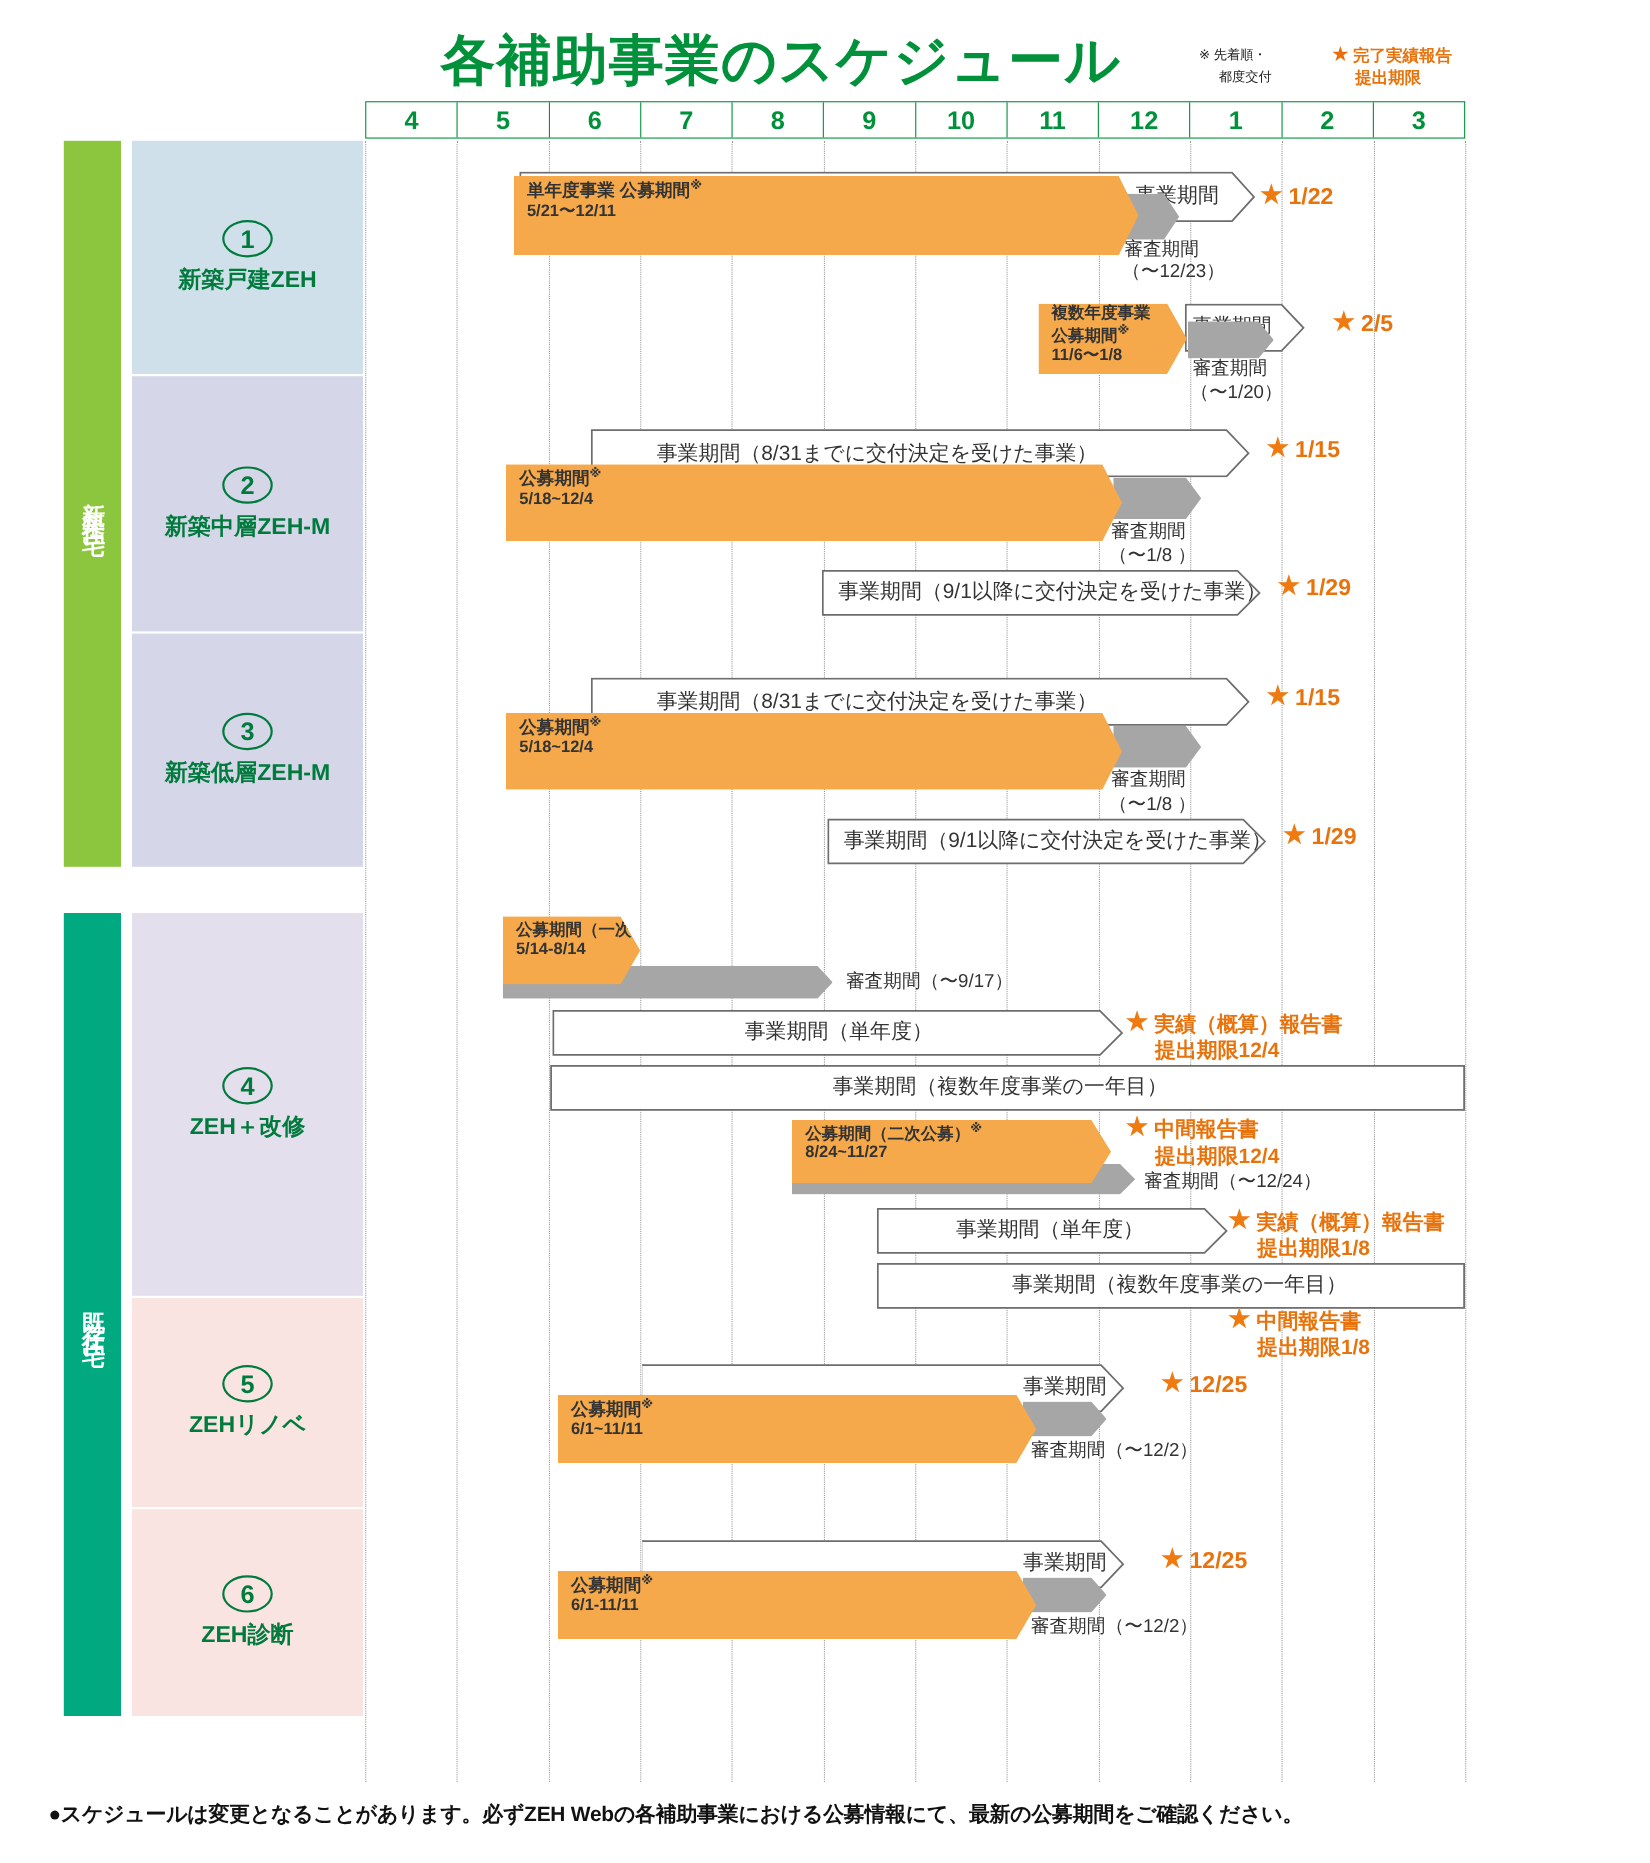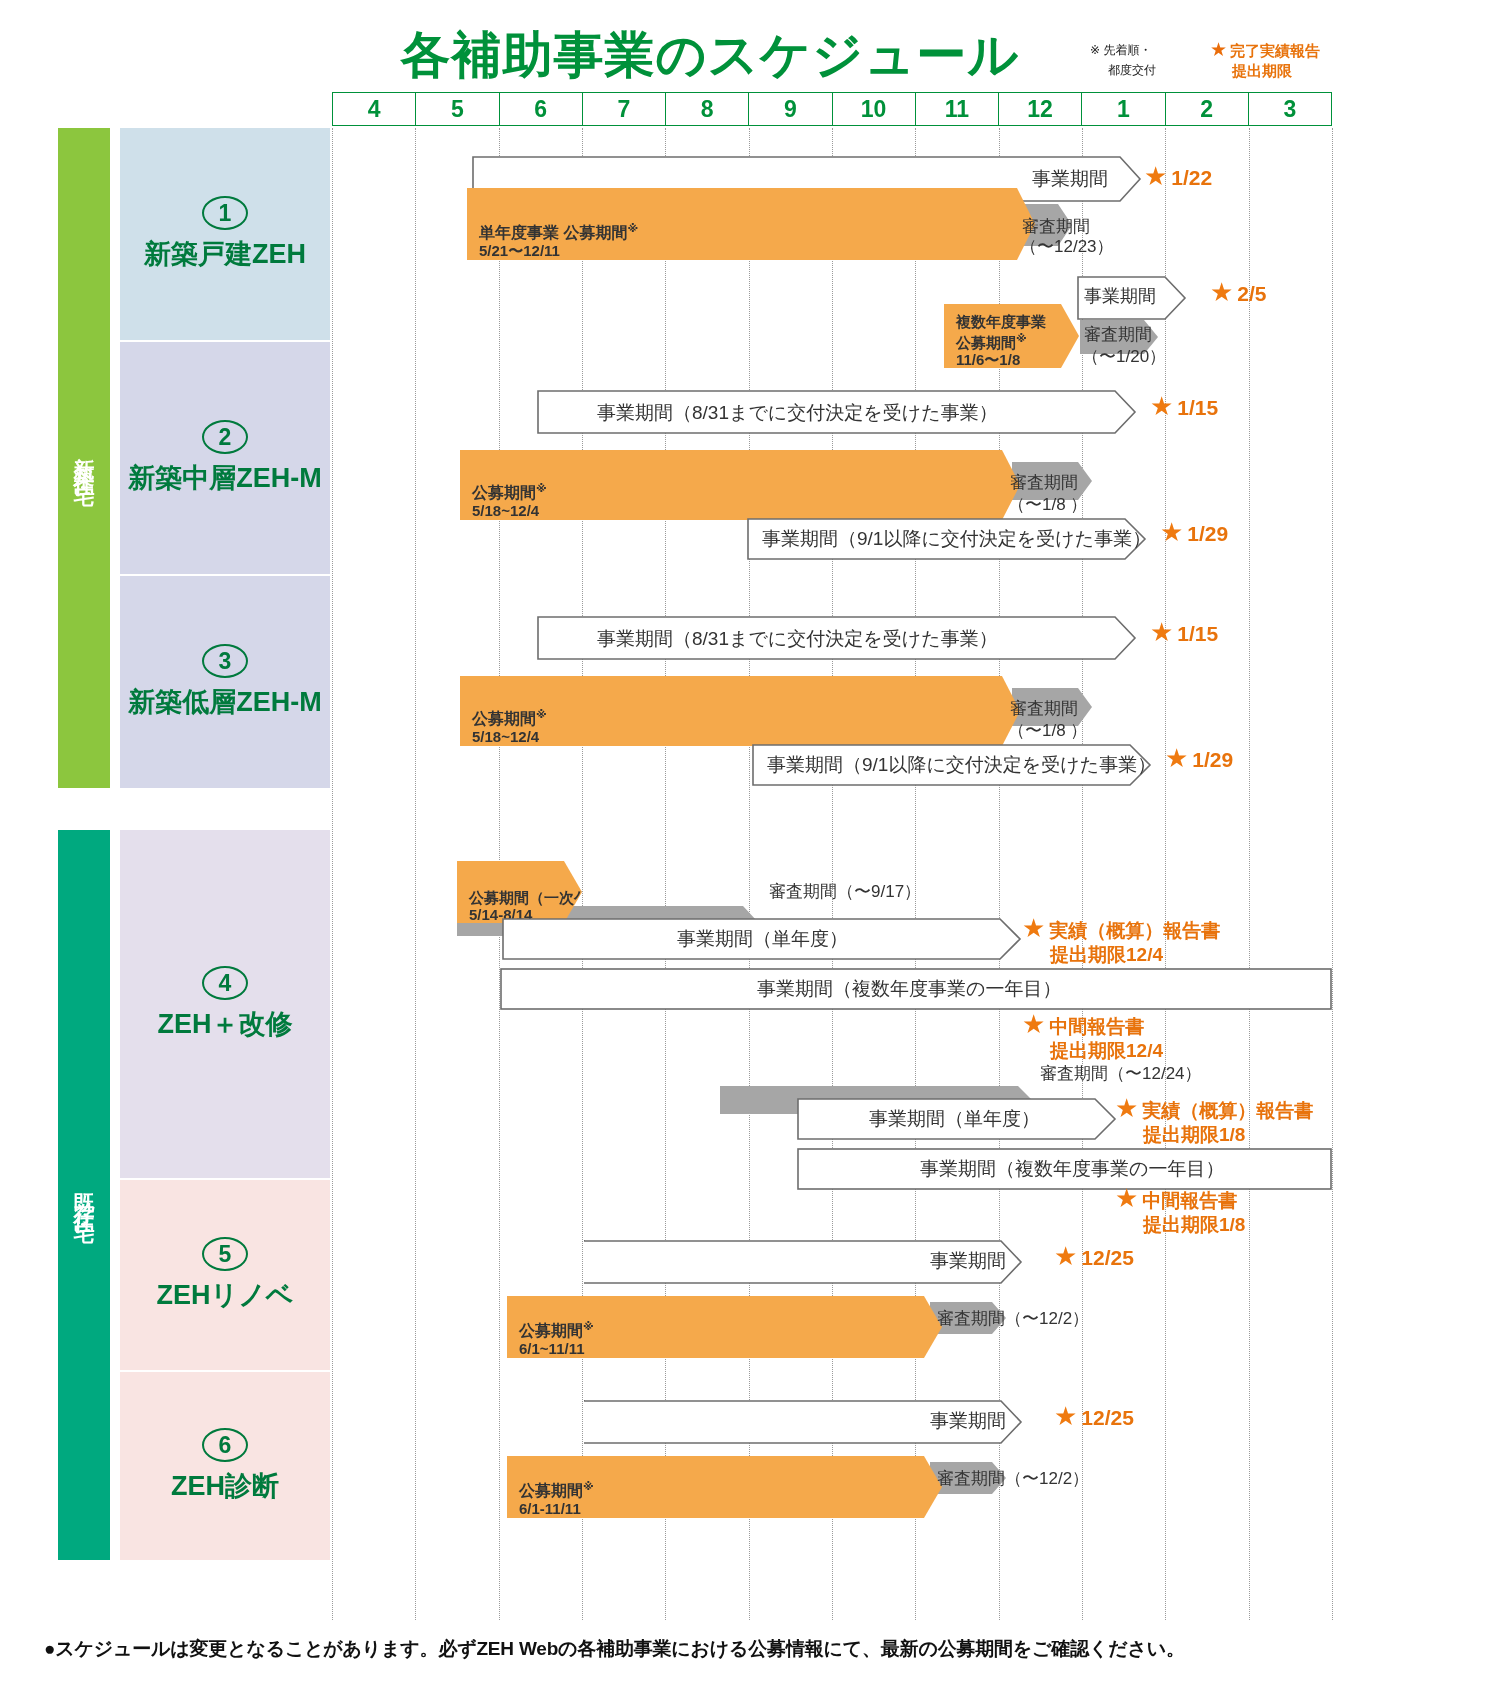--- a/index.html
+++ b/index.html
@@ -68,33 +68,33 @@
   .prog {
     position:absolute; left:120px; width:210px;
     display:flex; flex-direction:column; align-items:center; justify-content:center;
   }
   .prog .num {
     width:46px; height:34px; border:2.5px solid #007a3d; border-radius:50%;
     color:#007a3d; font-weight:bold; font-size:23px;
     display:flex; align-items:center; justify-content:center; margin-bottom:6px;
   }
   .prog .pname {
-    color:#007a3d; font-weight:bold; font-size:27px; white-space:nowrap;
+    color:#007a3d; font-weight:bold; font-size:21px; white-space:nowrap;
   }
   #prog1{ top:128px; height:212px; background:#cfe0ea; }
   #prog2{ top:342px; height:232px; background:#d5d7e9; }
   #prog3{ top:576px; height:212px; background:#d5d7e9; }
   #prog4{ top:830px; height:348px; background:#e4dfec; }
   #prog5{ top:1180px; height:190px; background:#f9e4e2; }
   #prog6{ top:1372px; height:188px; background:#f9e4e2; }
 
   
   .bar {
-    position:absolute; height:40px; display:flex; align-items:flex-end;
-    font-size:16px; white-space:nowrap;margin-top:28px;
+    position:absolute; height:40px; display:flex; align-items:flex-start;
+    font-size:16px; white-space:nowrap;
   }
   
   .bar-orange {
     background:#f5a94b;
     clip-path: polygon(0 0, calc(100% - 18px) 0, 100% 50%, calc(100% - 18px) 100%, 0 100%);
     color:#333; font-weight:bold;
     padding-left:12px;
   }
   .bar-orange .sub { font-weight:bold; font-size:15px; }
   .bar-orange .lines { line-height:18px; }
@@ -308,20 +308,26 @@
     <span class="st">★</span><span>実績（概算）報告書</span>
     <span class="l2">提出期限12/4</span>
   </div>
 
   <svg style="position:absolute;left:168px;top:840px;width:832px;height:42px;">
     <rect x="1" y="1" width="830" height="40" fill="#ffffff" stroke="#6d6d6d" stroke-width="1.6"></rect>
   </svg>
   <div class="lbl" style="left:425px;top:850px;font-size:19px;">事業期間（複数年度事業の一年目）</div>
 
   <div class="bar bar-gray" style="left:388px;top:930px;width:312px;height:28px;"></div>
+  <div class="bar bar-orange" style="left:388px;top:890px;width:290px;height:58px;">
+    <div class="lines" style="line-height:17px;font-size:15px;">
+      <div><span>公募期間（二次公募）</span><span class="ref">※</span></div>
+      <div class="sub">8/24~11/27</div>
+    </div>
+  </div>
   <div class="starlbl two" style="left:690px;top:884px;">
     <span class="st">★</span><span>中間報告書</span>
     <span class="l2">提出期限12/4</span>
   </div>
   <div class="lbl" style="left:708px;top:935px;text-align:center;">審査期間（〜12/24）</div>
 
   <svg style="position:absolute;left:465px;top:970px;width:320px;height:42px;">
     <polygon points="1,1 298,1 318,21 298,41 1,41" fill="#ffffff" stroke="#6d6d6d" stroke-width="1.6"></polygon>
   </svg>
   <div class="lbl" style="left:537px;top:980px;font-size:19px;">事業期間（単年度）</div>

